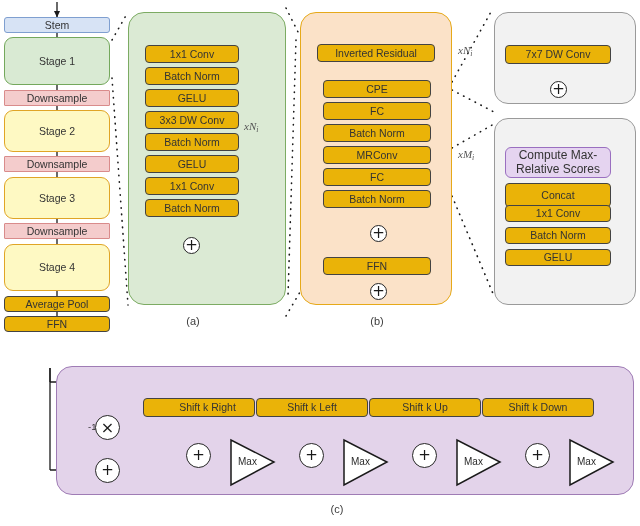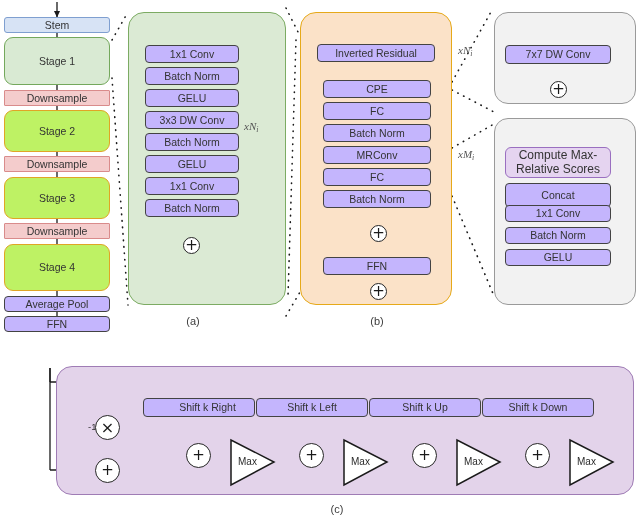--- a/index.html
+++ b/index.html
@@ -10,23 +10,23 @@
 
   
   .box{position:absolute;box-sizing:border-box;display:flex;align-items:center;
        justify-content:center;text-align:center;border-radius:4px;
        font-size:10.5px;line-height:1.15;color:#333;background:#fff;
        border:1.3px solid #4a4a4a;}
 
   
   .b-stem{background:#d7e3f5;border:1.2px solid #7f9fd0;border-radius:3px;}
   .b-stage-g{background:#d9ead3;border:1.4px solid #74a85c;border-radius:9px;}
-  .b-stage-o{background:#bef264;border:1.4px solid #e0a526;border-radius:9px;}
+  .b-stage-o{background:#fef9c3;border:1.4px solid #e0a526;border-radius:9px;}
   .b-down{background:#f4cccc;border:1.2px solid #d98b8b;border-radius:1px;}
-  .b-plain{background:#c4b5fd;border:1.4px solid #434343;border-radius:4px;}
+  .b-plain{background:#eab308;border:1.4px solid #434343;border-radius:4px;}
   .b-purple{background:#e5d4f0;border:1.3px solid #9a6fc0;border-radius:6px;}
 
   
   .panel{position:absolute;box-sizing:border-box;}
   .p-green{background:#dbead4;border:1.4px solid #7cab63;border-radius:16px;}
   .p-orange{background:#fbe2c8;border:1.6px solid #e6a919;border-radius:16px;}
   .p-grey{background:#f2f2f2;border:1.2px solid #9a9a9a;border-radius:14px;}
   .p-violet{background:#e3d3ea;border:1.4px solid #9f7cb5;border-radius:16px;}
 
   

